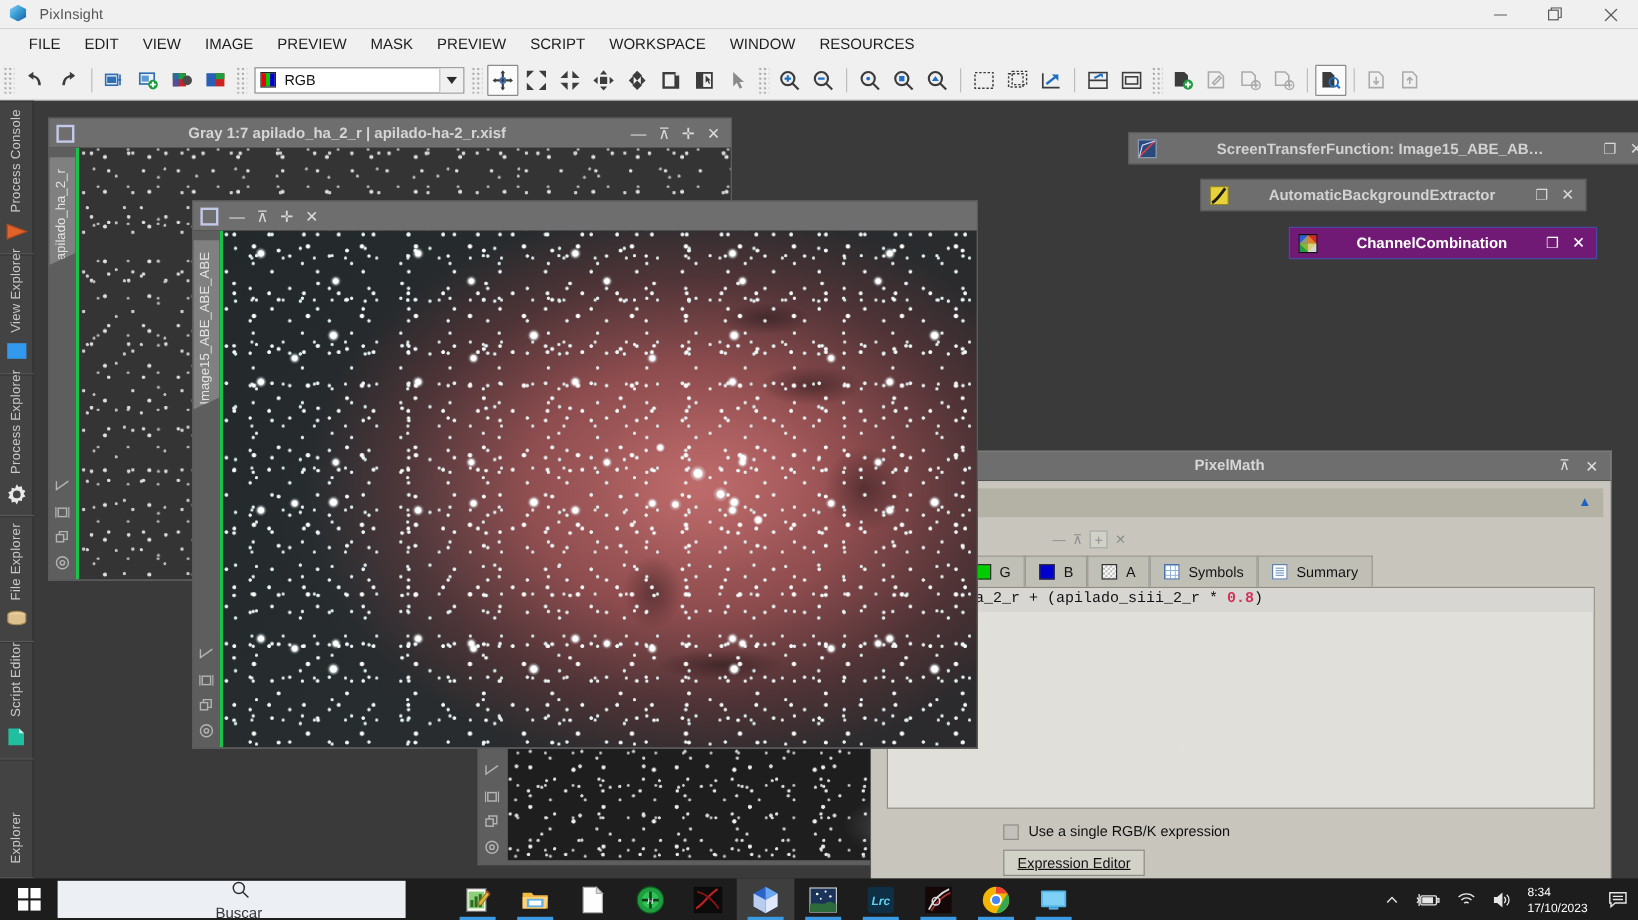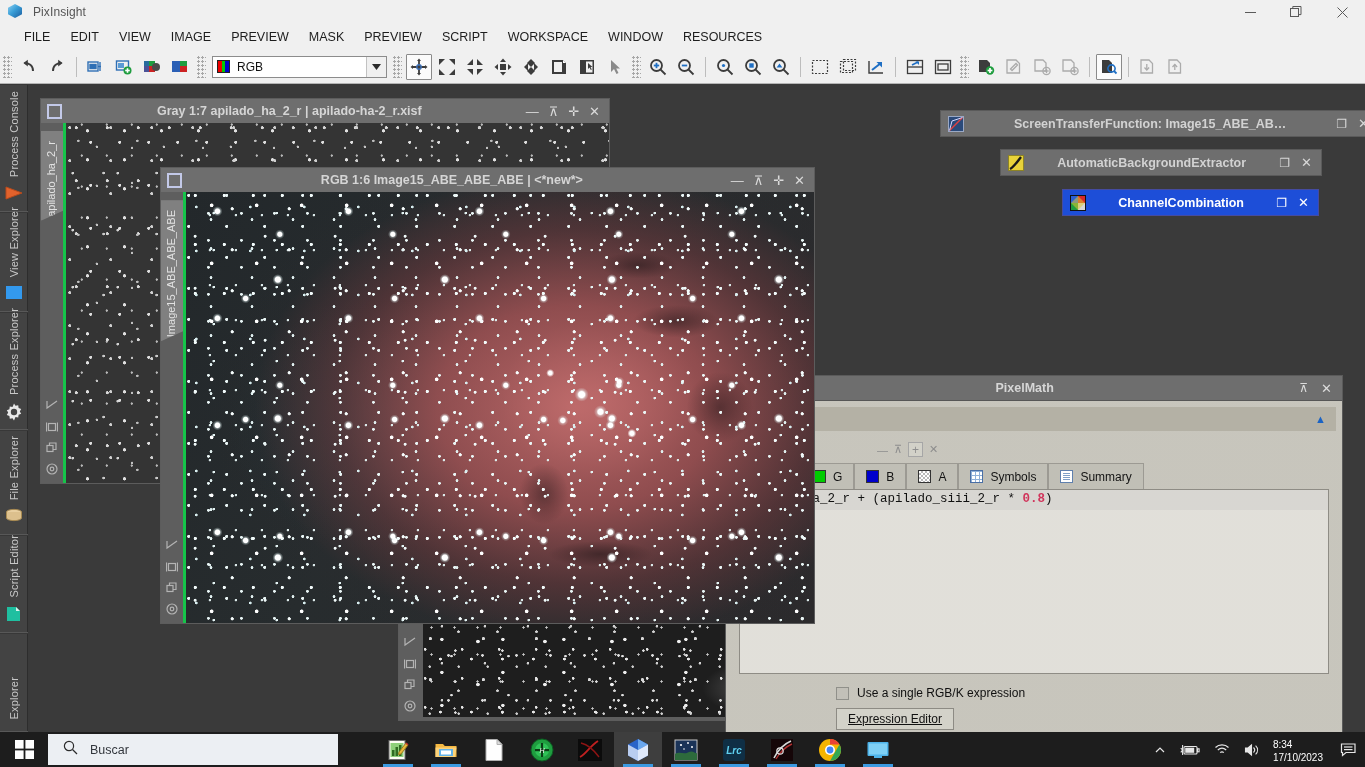--- a/index.html
+++ b/index.html
@@ -146,21 +146,21 @@
 
   
   .starfield { position: absolute; inset: 0; }
 
   
   .procbar {
     position: absolute; height: 27px; display: flex; align-items: center;
     border: 1px solid #5a5a5a;
   }
   .procbar.inactive { background: #6e6e6e; }
-  .procbar.active { background: #1d4ed8; border-color: #454ba0; }
+  .procbar.active { background: #701a75; border-color: #454ba0; margin-left: 12px; }
   .procbar .picon { width: 16px; height: 16px; margin-left: 7px; flex: 0 0 auto; }
   .procbar .ptext {
     flex: 1; text-align: center; font-size: 12.5px; font-weight: bold;
     color: #d2d2d2; white-space: nowrap; overflow: hidden; padding: 0 6px;
   }
   .procbar.active .ptext { color: #ffffff; }
   .procbar .pbtns { display: flex; align-items: center; gap: 11px; padding-right: 9px; color: #d8d8d8; }
   .procbar.active .pbtns { color: #fff; }
 
   
@@ -273,20 +273,21 @@
 
   
   #taskbar {
     position: absolute; left: 0; top: 732px; width: 1365px; height: 35px;
     background: #1d1d1d; display: flex; align-items: center;
   }
   #start-btn { width: 48px; height: 35px; display: flex; align-items: center; justify-content: center; }
   #search-box {
     width: 290px; height: 31px; background: #eceff3; display: flex; align-items: center;
     margin-left: 0px;
+    flex-direction: column;
   }
   #search-box .sicon { margin-left: 15px; color: #2b2b2b; }
   #search-box .stext { margin-left: 12px; font-size: 12.5px; color: #33373d; }
   .tb-app {
     width: 48px; height: 35px; display: flex; align-items: center; justify-content: center;
     position: relative;
     font-style: italic;
   }
   .tb-app.running::after {
     content:""; position:absolute; bottom:0; left:9px; right:9px; height:3px; background:#3b9ae1;
@@ -742,21 +743,20 @@
               #343434;
             background-size: 41px 33px, 59px 47px, 31px 53px, 67px 39px, 37px 29px, 53px 61px, 29px 43px, 71px 35px, 45px 57px, 25px 31px, auto;
           "></div>
         </div>
       </div>
     </div>
 
     <div class="imgwin" style="left:160px; top:83px; width:655px; height:457px; z-index:5;">
       <div class="titlebar">
         <div class="ticon"></div>
-        <div class="ttext">RGB 1:6 Image15_ABE_ABE_ABE | &lt;*new*&gt;</div>
         <div class="tbtns">
           <span class="tb2">—</span>
           <span class="tb2">⊼</span>
           <span class="tb2">✛</span>
           <span class="tb2">✕</span>
         </div>
       </div>
       <div class="body" style="height:432px;">
         <div class="vsidetab" style="background:#5e5e5e;">
           <div class="tabname">Image15_ABE_ABE_ABE</div>

